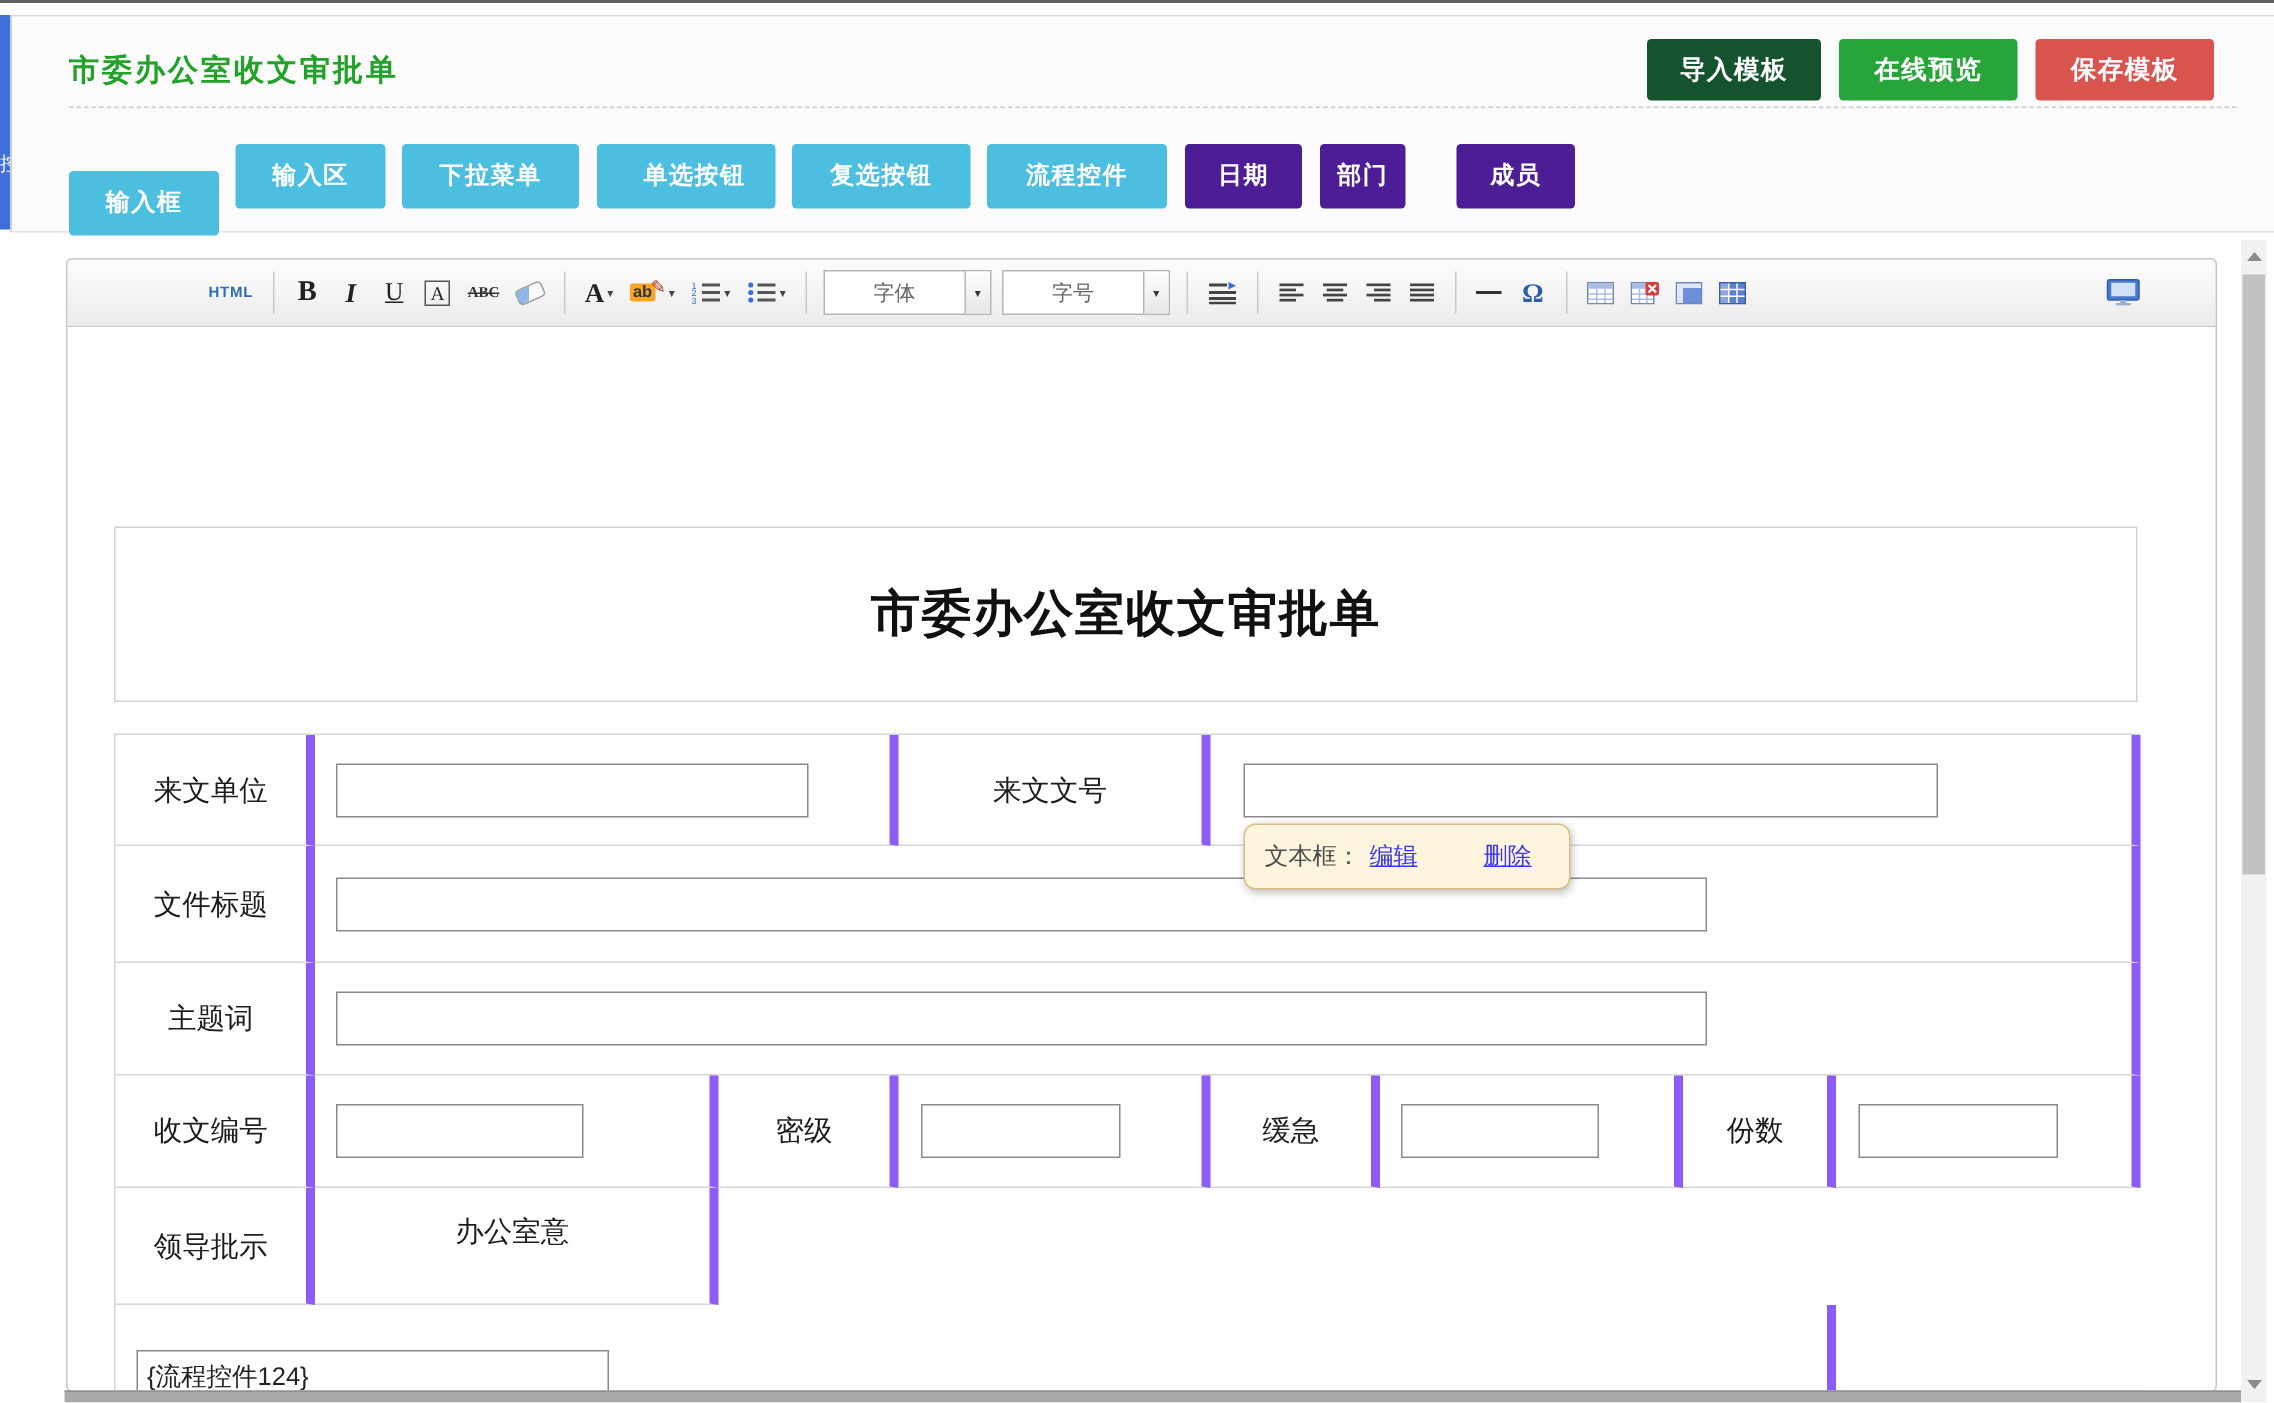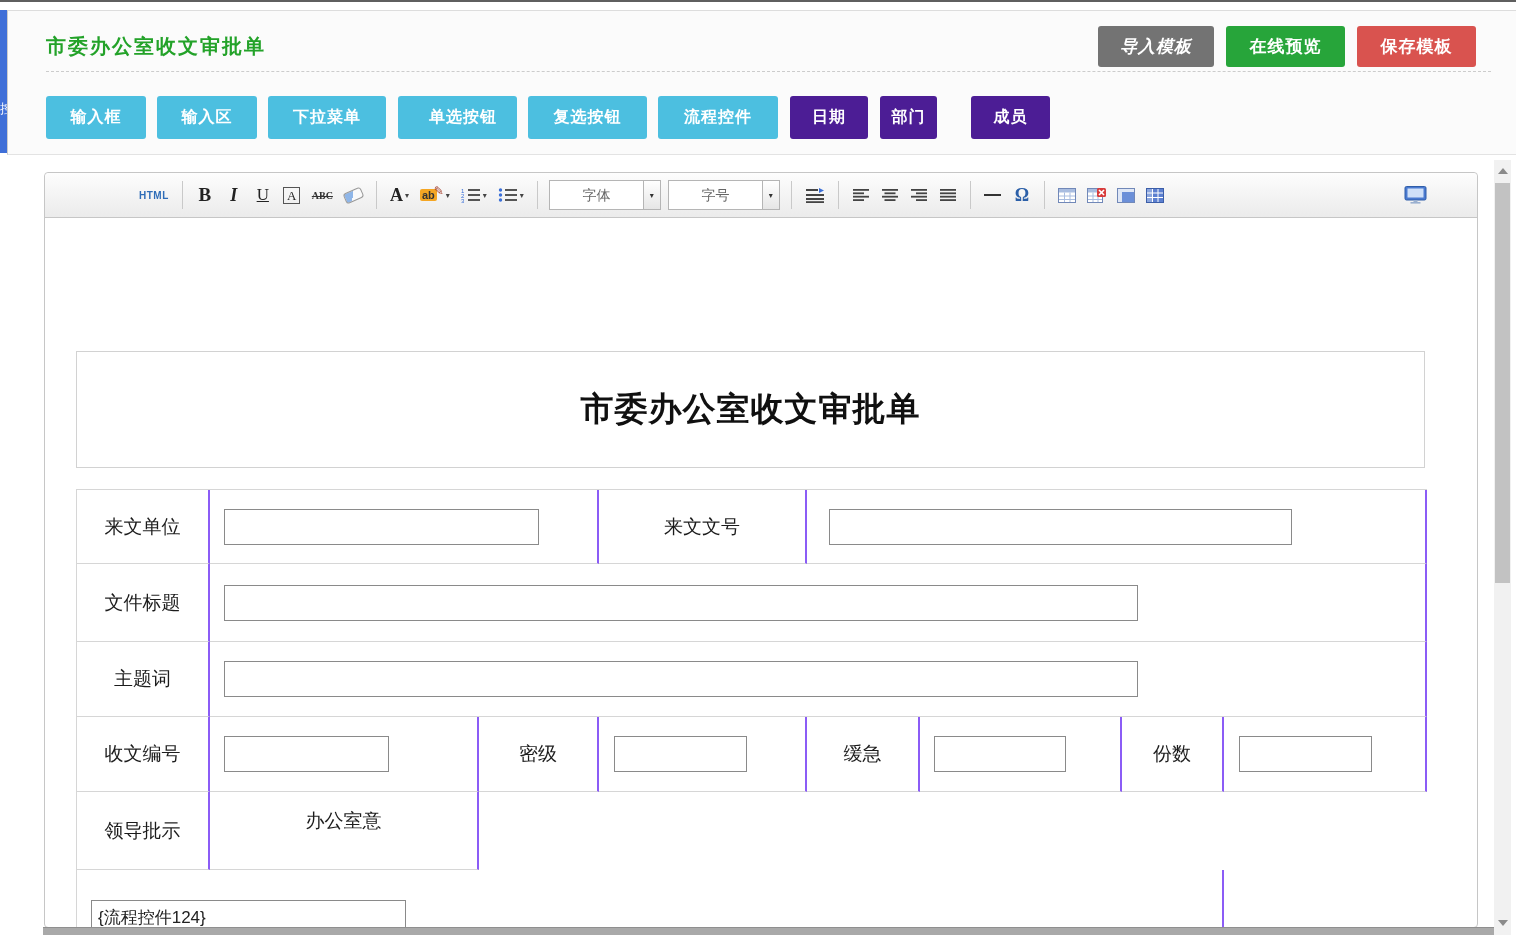--- a/index.html
+++ b/index.html
@@ -14,21 +14,21 @@
 
   
   .header { position:absolute; left:7px; top:10px; width:1509px; height:145px;
             background:#fbfbfb; border-left:1px solid #cccccc; border-top:1px solid #dddddd;
             border-bottom:1px solid #e3e3e3; }
   .hdr-title { position:absolute; left:38px; top:22px; font-family:"Liberation Serif", serif;
                font-size:20px; font-weight:bold; color:#23a229; letter-spacing:2px; }
   .action-btn { position:absolute; top:15px; height:41px; border:none; border-radius:3px;
                 color:#fff; font-size:17px; font-weight:bold; letter-spacing:1px; cursor:pointer;
                 font-family:"Liberation Sans", sans-serif; }
-  .act-import { left:1090px; width:116px; background:#737373;font-style:italic; }
+  .act-import { left:1090px; width:116px; background:#14532d; }
   .act-preview{ left:1218px; width:119px; background:#27a53a; }
   .act-save   { left:1349px; width:119px; background:#d9534f; }
   .dashline { position:absolute; left:38px; top:60px; width:1445px; height:0; border-top:1px dashed #cccccc; }
 
   .tool-btn { position:absolute; top:85px; height:43px; border:none; border-radius:3px;
               color:#fff; font-size:16px; font-weight:bold; letter-spacing:1px; cursor:pointer;
               font-family:"Liberation Sans", sans-serif; }
   .t-cyan { background:#4cbfe0; }
   .t-blue { background:#4c1d95; }
 
@@ -63,21 +63,21 @@
 
   
   .doc-title-box { position:absolute; left:31px; top:178px; width:1349px; height:117px;
                    border:1px solid #d2d2d2; display:flex; align-items:center; justify-content:center; }
   .doc-title { font-size:33px; font-weight:bold; color:#101010; letter-spacing:1px; }
 
   .form-table { position:absolute; left:31px; top:316px; width:1351px; display:grid;
                 grid-template-columns:133px 269px 120px 208px 113px 202px 102px 203px;
                 grid-template-rows:74px 78px 75px 75px 78px 96px;
                 border-top:1px solid #d6d6d6; border-left:1px solid #d6d6d6; background:#fff; }
-  .cell { border-right:2px solid #8b5cf6; border-bottom:1px solid #d6d6d6;
+  .cell { border-right:6px solid #8b5cf6; border-bottom:1px solid #d6d6d6;
           display:flex; align-items:center; }
   .cell.lbl { justify-content:center; font-size:19px; color:#1c1c1c; }
   .sp2 { grid-column:span 2; } .sp4 { grid-column:span 4; } .sp7 { grid-column:span 7; }
   .tin { height:36px; border:1px solid #8a8a8a; background:#fff; font-size:17px; color:#222;
          padding:0 6px; font-family:"Liberation Sans", sans-serif; }
   .lbl-top { align-items:flex-start; padding-top:16px; }
 
   
   .tooltip { position:absolute; left:784px; top:376px; width:218px; height:44px; z-index:9;
              background:#fcf4dc; border:1px solid #d9bd89; border-radius:8px;
@@ -108,21 +108,21 @@
     <span class="frag">控</span>
   </div>
 
   <div class="header">
     <div class="hdr-title">市委办公室收文审批单</div>
     <button class="action-btn act-import">导入模板</button>
     <button class="action-btn act-preview">在线预览</button>
     <button class="action-btn act-save">保存模板</button>
     <div class="dashline"></div>
 
-    <button class="tool-btn t-cyan" style="left:38px;width:100px;">输入框</button>
+    <button class="tool-btn t-cyan" style="left:38px;width:100px;margin-top:18px;">输入框</button>
     <button class="tool-btn t-cyan" style="left:149px;width:100px;">输入区</button>
     <button class="tool-btn t-cyan" style="left:260px;width:118px;">下拉菜单</button>
     <button class="tool-btn t-cyan" style="left:390px;width:119px;padding-left:11px;">单选按钮</button>
     <button class="tool-btn t-cyan" style="left:520px;width:119px;">复选按钮</button>
     <button class="tool-btn t-cyan" style="left:650px;width:120px;">流程控件</button>
     <button class="tool-btn t-blue" style="left:782px;width:78px;">日期</button>
     <button class="tool-btn t-blue" style="left:872px;width:57px;">部门</button>
     <button class="tool-btn t-blue" style="left:963px;width:79px;">成员</button>
   </div>
 
@@ -334,20 +334,25 @@
       </div>
 
       <div class="cell lbl">领导批示</div>
 
       <div class="cell lbl lbl-top">办公室意</div>
       <div class="cell sp7">
         <input class="tin" style="width: 315px; margin-left: 14px;" value="{流程控件124}">
       </div>
     </div>
 
+    <div class="tooltip">
+      <span class="tlabel">文本框：</span>
+      <a class="edit">编辑</a>
+      <a class="del">删除</a>
+    </div>
   </div>
 
   <div class="vscroll">
     <div class="sb-up">
         <span class="tri-up"></span>
       </div>
     <div class="sb-thumb"></div>
     <div class="sb-down">
         <span class="tri-down"></span>
       </div>

